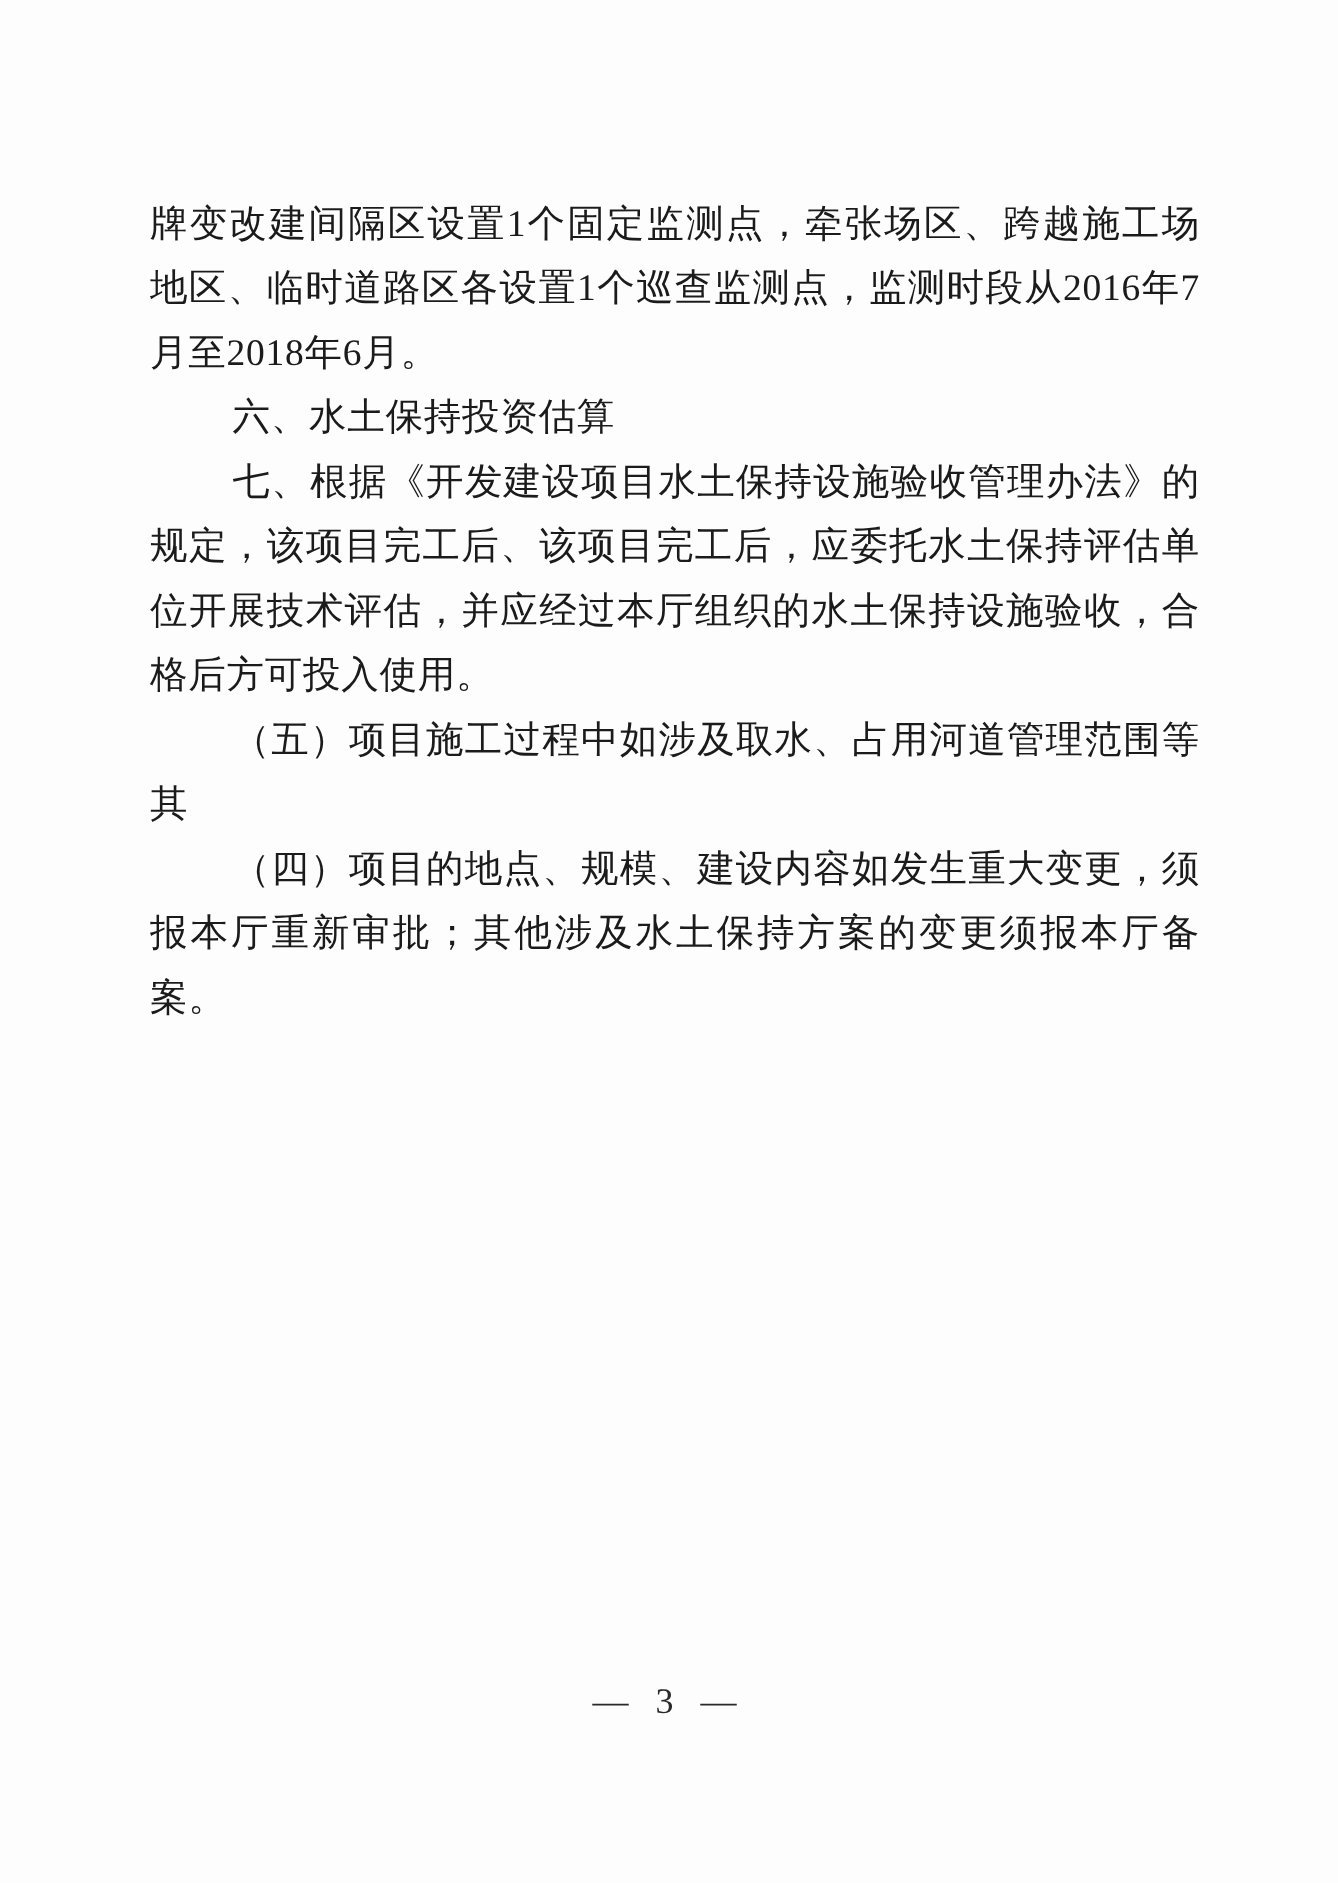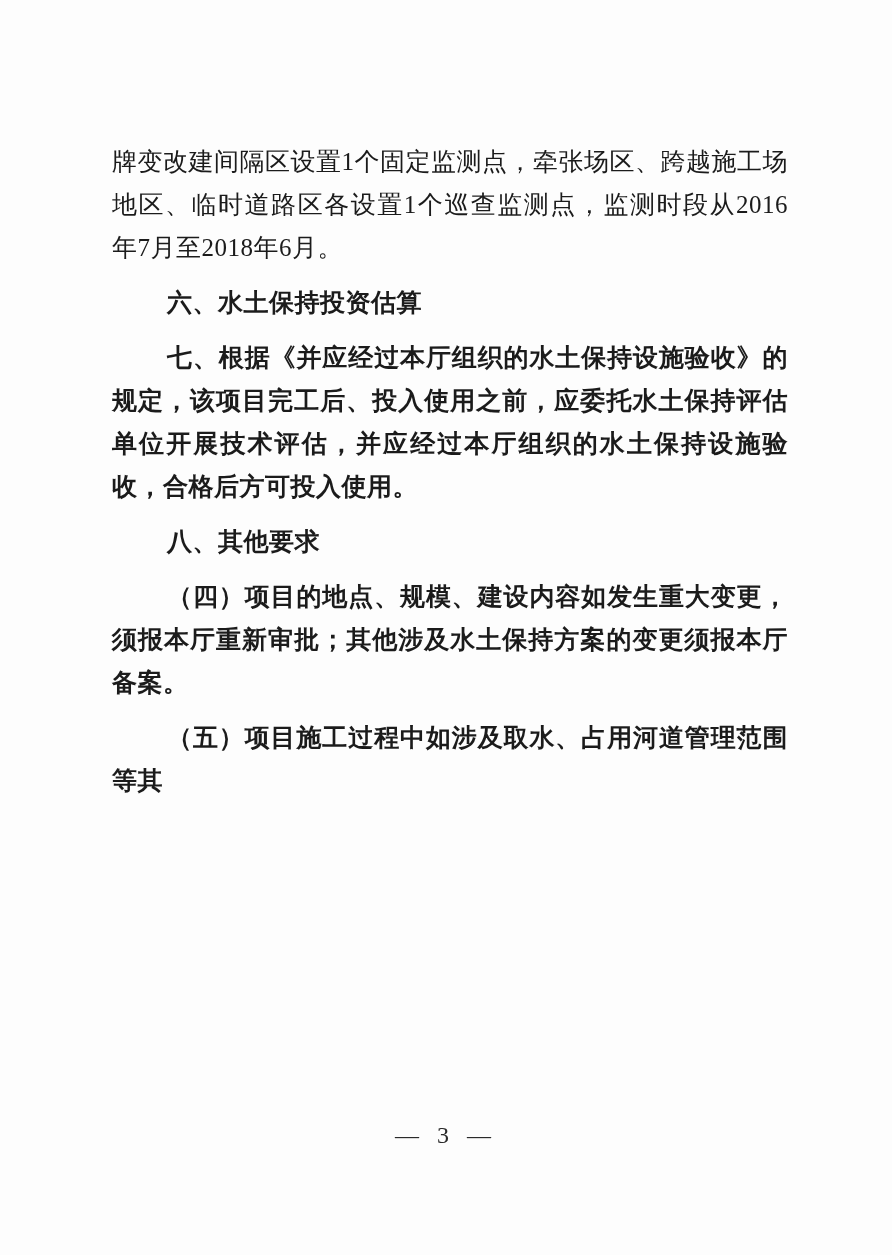--- a/index.html
+++ b/index.html
@@ -28,44 +28,42 @@
     top: 128px;
     width: 700px;
     color: #1b1b1b;
     font-size: 25px;
     line-height: 43px;
     text-align: justify;
     text-justify: inter-character;
     letter-spacing: 0.5px;
   }
   .doc-body p {
-    margin: 12px;
+    margin: 0;
     padding: 0;
   }
   .doc-body p.indent {
     text-indent: 2.2em;
-    font-weight: bold;
   }
   .page-number {
     position: absolute;
     left: 0;
     top: 1122px;
     width: 892px;
     text-align: center;
     color: #2a2a2a;
     font-size: 24px;
     letter-spacing: 6px;
   }
 </style>
 </head>
 <body>
 
 <div class="page">
   <div class="doc-body" id="doc-body">
       <p>牌变改建间隔区设置1个固定监测点，牵张场区、跨越施工场地区、临时道路区各设置1个巡查监测点，监测时段从2016年7月至2018年6月。</p>
       <p class="indent">六、水土保持投资估算</p>
-      <p class="indent">七、根据《并应经过本厅组织的水土保持设施验收》的规定，该项目完工后、投入使用之前，应委托水土保持评估单位开展技术评估，并应经过本厅组织的水土保持设施验收，合格后方可投入使用。</p>
-      <p class="indent">八、其他要求</p>
+      <p class="indent">七、根据《开发建设项目水土保持设施验收管理办法》的规定，该项目完工后、该项目完工后，应委托水土保持评估单位开展技术评估，并应经过本厅组织的水土保持设施验收，合格后方可投入使用。</p>
+      <p class="indent">（五）项目施工过程中如涉及取水、占用河道管理范围等其</p>
       <p class="indent">（四）项目的地点、规模、建设内容如发生重大变更，须报本厅重新审批；其他涉及水土保持方案的变更须报本厅备案。</p>
-      <p class="indent">（五）项目施工过程中如涉及取水、占用河道管理范围等其</p>
     </div>
   <div class="page-number">— 3 —</div>
 </div>
 
 </body></html>

